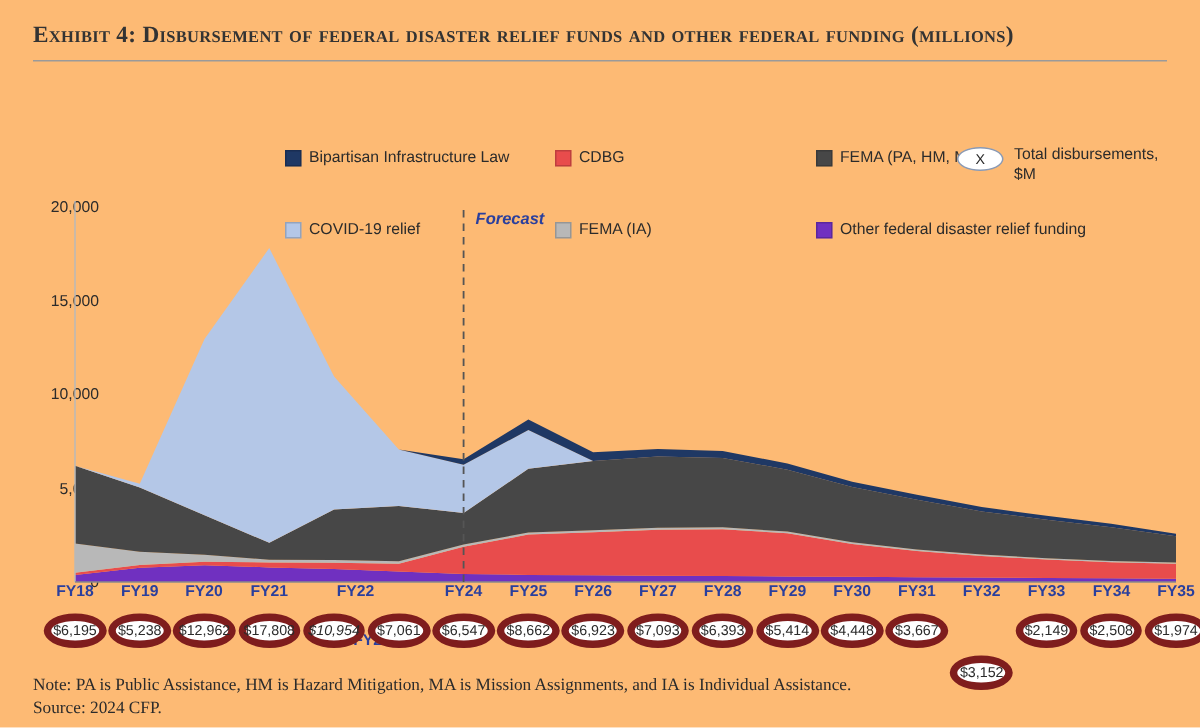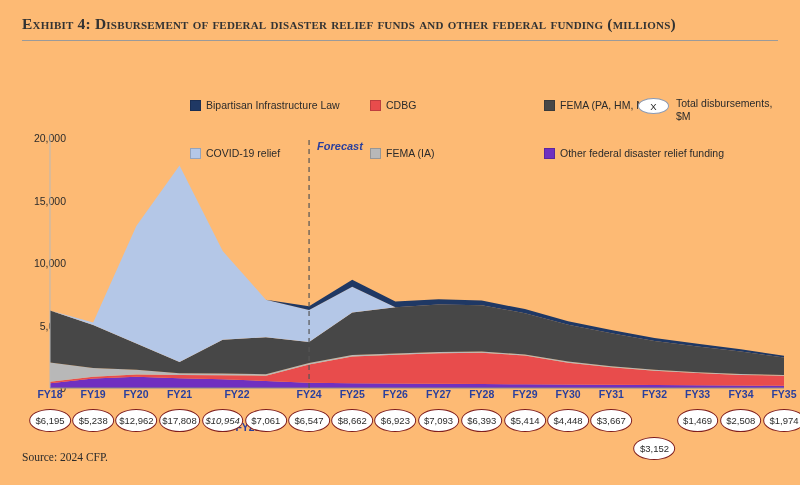--- a/index.html
+++ b/index.html
@@ -141,21 +141,21 @@
 
   
   .totals {
     position: absolute;
     left: 0; top: 409px;
     width: 800px; height: 24px;
   }
   .total-bubble {
     position: absolute;
     height: 23px;
-    border: 1px solid #7f1d1d;
+    border: 5px solid #7f1d1d;
     border-radius: 50%;
     background: #ffffff;
     display: flex; align-items: center; justify-content: center;
     font-size: 9.5px;
     color: #2b2b2b;
     transform: translateX(-50%);
     white-space: nowrap;
   }
 
   
@@ -264,22 +264,23 @@
       <div class="total-bubble" style="left: 265.882px; width: 41.6765px;">$7,061</div>
       <div class="total-bubble" style="left: 309.059px; width: 41.6765px;">$6,547</div>
       <div class="total-bubble" style="left: 352.235px; width: 41.6765px;">$8,662</div>
       <div class="total-bubble" style="left: 395.412px; width: 41.6765px;">$6,923</div>
       <div class="total-bubble" style="left: 438.588px; width: 41.6765px;">$7,093</div>
       <div class="total-bubble" style="left: 481.765px; width: 41.6765px;">$6,393</div>
       <div class="total-bubble" style="left: 524.941px; width: 41.6765px;">$5,414</div>
       <div class="total-bubble" style="left: 568.118px; width: 41.6765px;">$4,448</div>
       <div class="total-bubble" style="left: 611.294px; width: 41.6765px;">$3,667</div>
       <div class="total-bubble" style="left: 654.471px; width: 41.6765px; margin-top: 28px;">$3,152</div>
-      <div class="total-bubble" style="left: 697.647px; width: 41.6765px;">$1,469</div>
+      <div class="total-bubble" style="left: 697.647px; width: 41.6765px;">$2,149</div>
       <div class="total-bubble" style="left: 740.824px; width: 41.6765px;">$2,508</div>
       <div class="total-bubble" style="left: 784px; width: 41.6765px;">$1,974</div>
     </div>
 
   <div class="footer">
+    <div class="footer-line">Note: PA is Public Assistance, HM is Hazard Mitigation, MA is Mission Assignments, and IA is Individual Assistance.</div>
     <div class="footer-line">Source: 2024 CFP.</div>
   </div>
 
 </div>
 
 </body></html>

